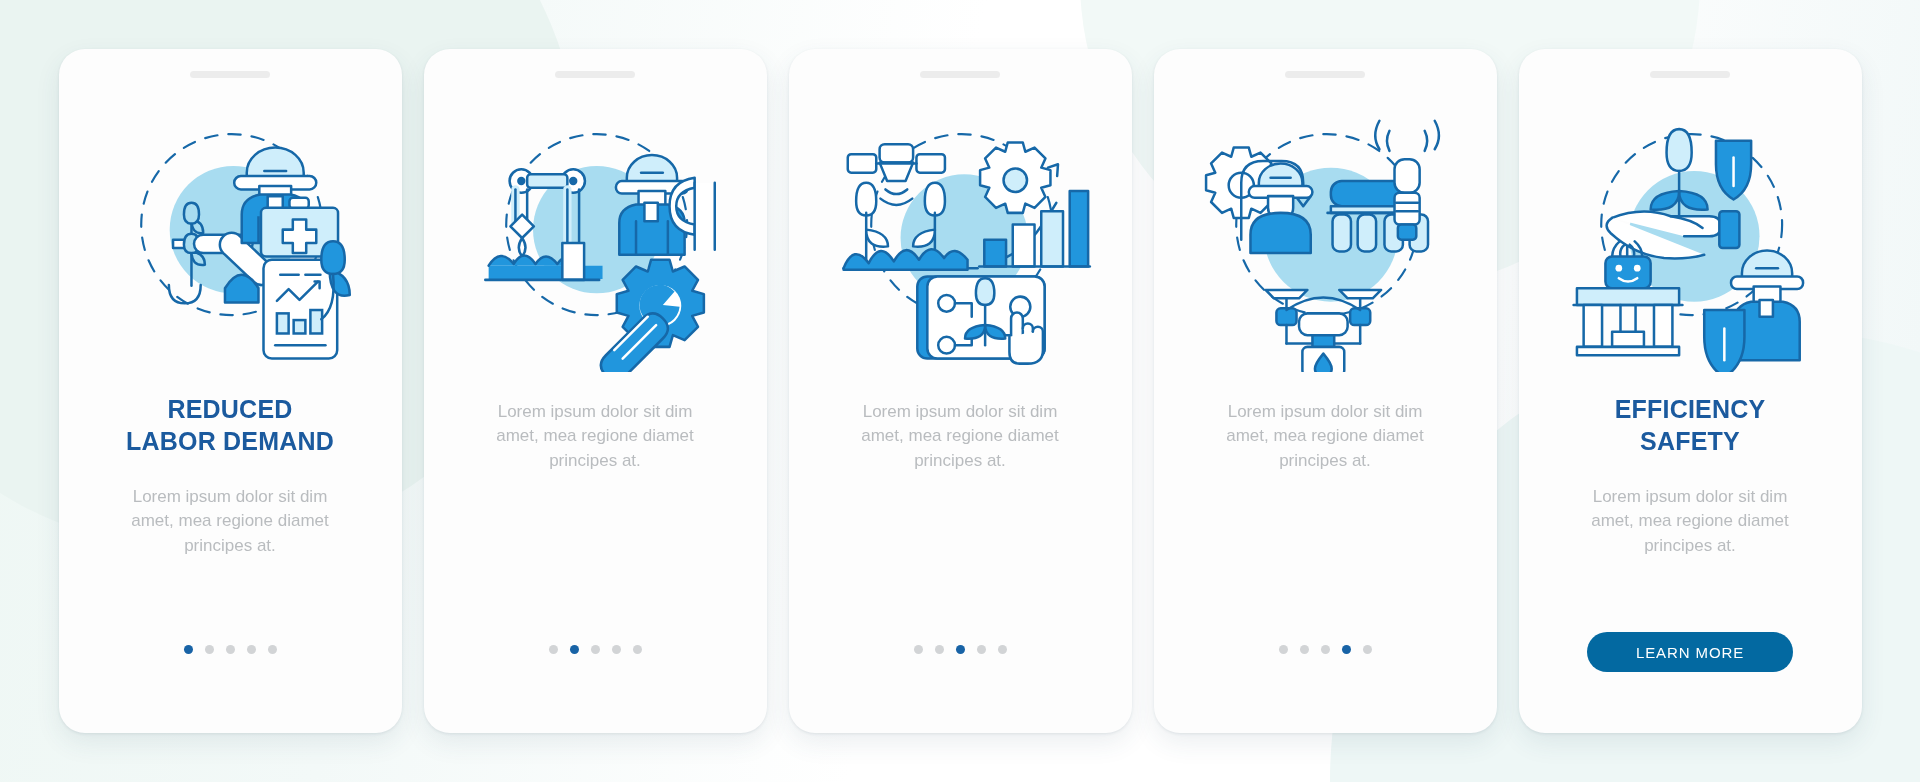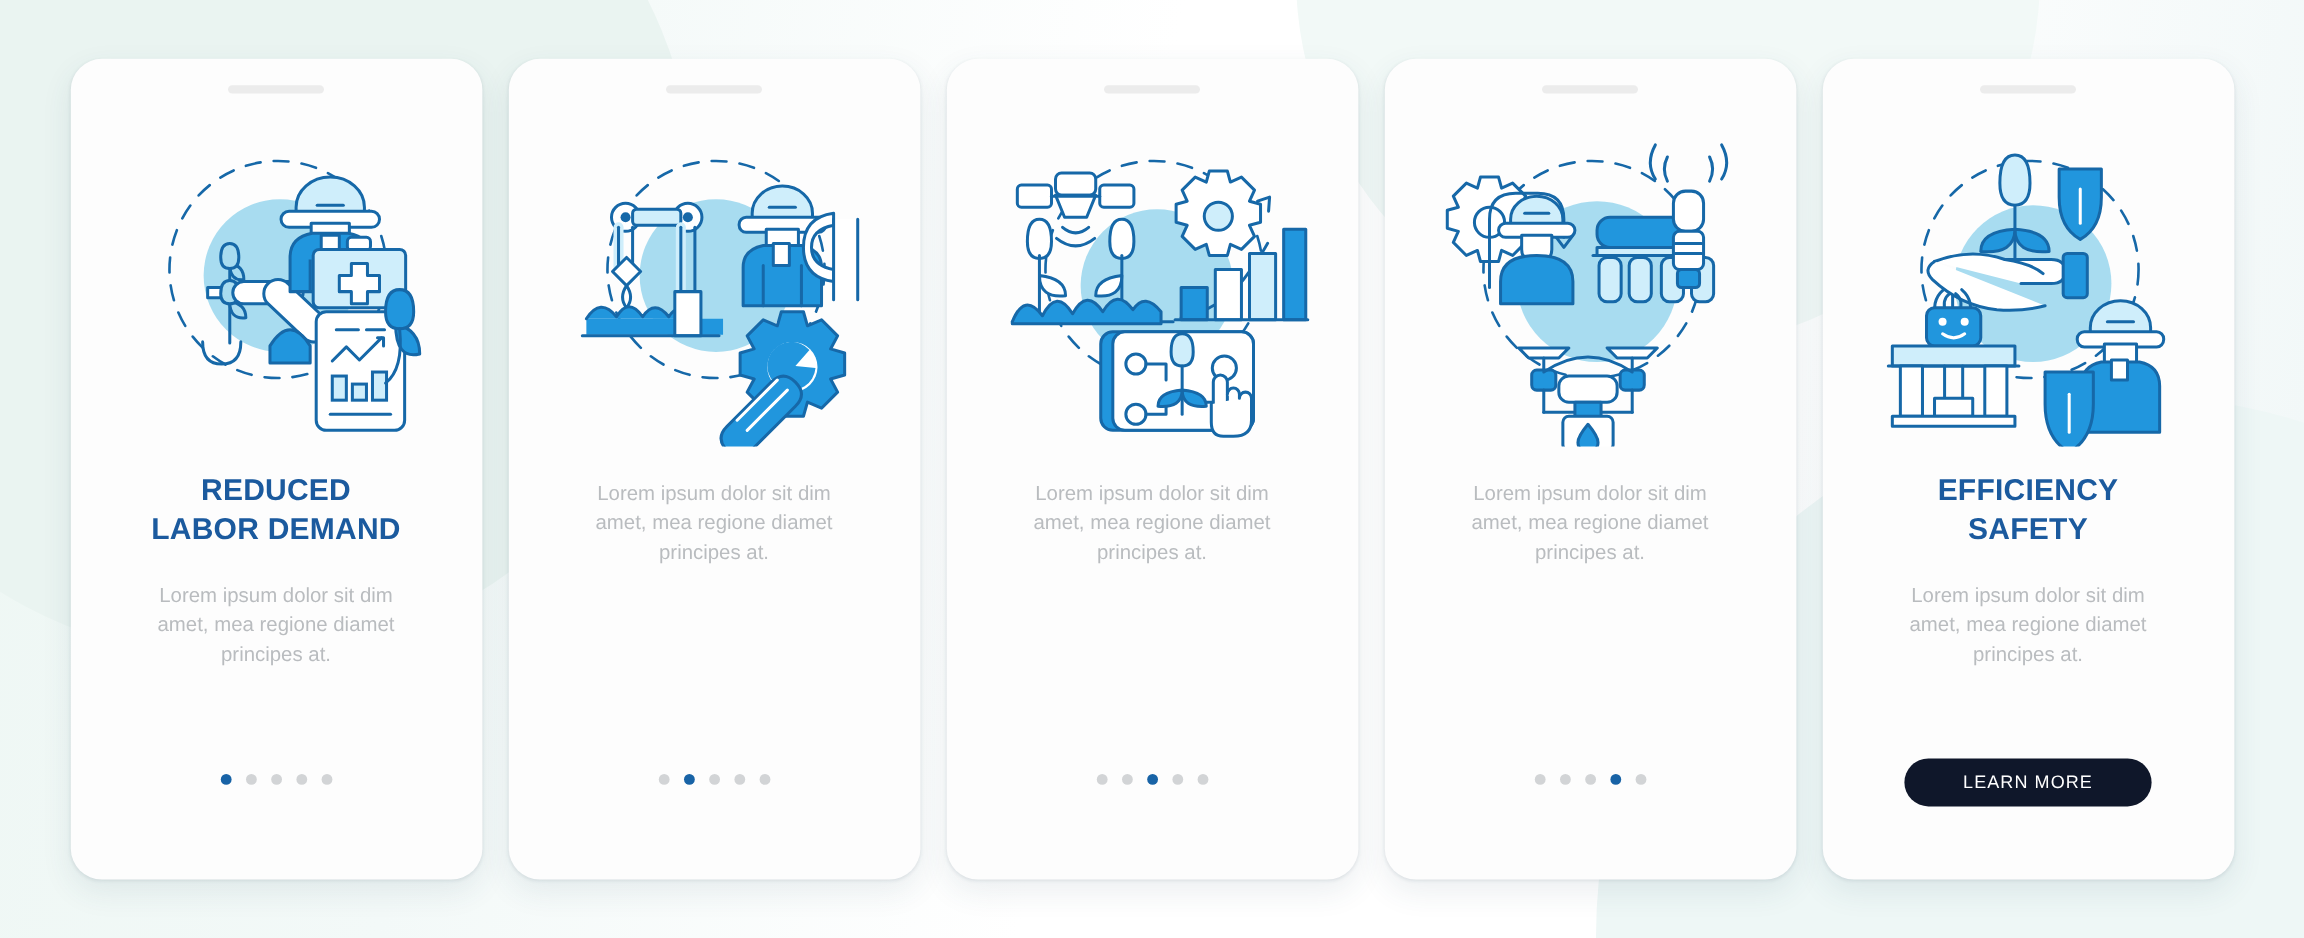--- a/index.html
+++ b/index.html
@@ -109,21 +109,21 @@
   .dot.active { background: #1863a6; }
   .cta {
     position: absolute;
     left: 50%;
     transform: translateX(-50%);
     bottom: 61px;
     width: 206px;
     height: 40px;
     border: none;
     border-radius: 20px;
-    background: #0f172a;
+    background: #0369a1;
     color: #ffffff;
     font-family: "Liberation Sans", sans-serif;
     font-size: 15px;
     letter-spacing: .9px;
     cursor: pointer;
   }
 </style>
 </head>
 <body>
 

